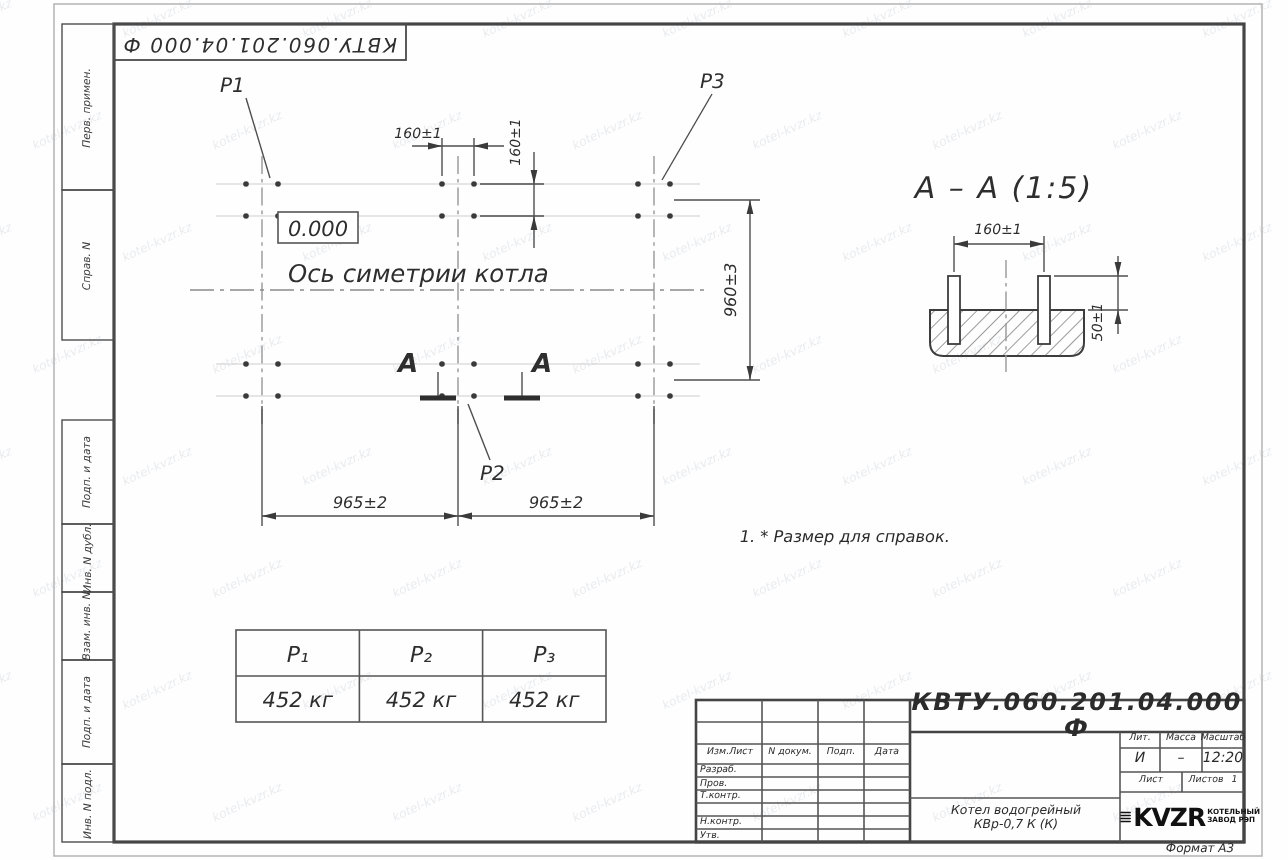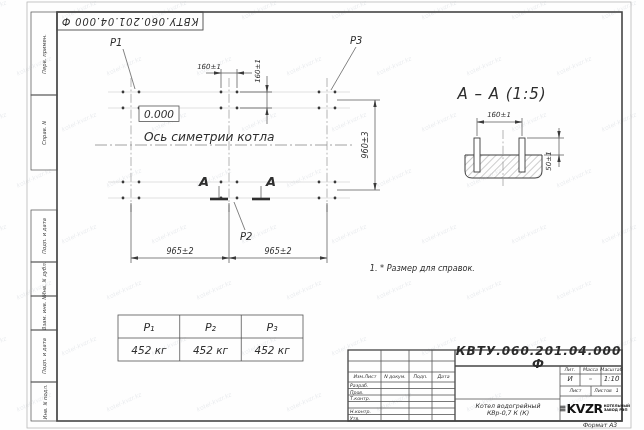--- a/index.html
+++ b/index.html
@@ -342,21 +342,21 @@
   <div class="ov small" style="left:350px;top:389.5px;width:31px">Пров.</div>
   <div class="ov small" style="left:350px;top:396px;width:31px">Т.контр.</div>
   <div class="ov small" style="left:350px;top:409px;width:31px">Н.контр.</div>
   <div class="ov small" style="left:350px;top:415.5px;width:31px">Утв.</div>
 
   <div class="ov tbt small" style="left:560px;top:366px;width:20px;height:8px">Лит.</div>
   <div class="ov tbt small" style="left:580px;top:366px;width:21px;height:8px">Масса</div>
   <div class="ov tbt small" style="left:601px;top:366px;width:21px;height:8px">Масштаб</div>
   <div class="ov tbt" style="left:560px;top:374px;width:20px;height:12px;font-size:7px">И</div>
   <div class="ov tbt" style="left:580px;top:374px;width:21px;height:12px;font-size:7px">–</div>
-  <div class="ov tbt" style="left:601px;top:374px;width:21px;height:12px;font-size:7px">1:10</div>
+  <div class="ov tbt" style="left:601px;top:374px;width:21px;height:12px;font-size:7px">12:20</div>
 
   <div class="ov tbt small" style="left:560px;top:386px;width:31px;height:10px">Лист</div>
   <div class="ov tbt small" style="left:591px;top:386px;width:31px;height:10px;gap:4px">
     <span>Листов</span>
     <span>1</span>
   </div>
 
   <div class="ov logo">
     <svg width="11" height="13" viewBox="0 0 11 13">
       <g stroke="#111" stroke-width="1.6" stroke-linecap="round">

